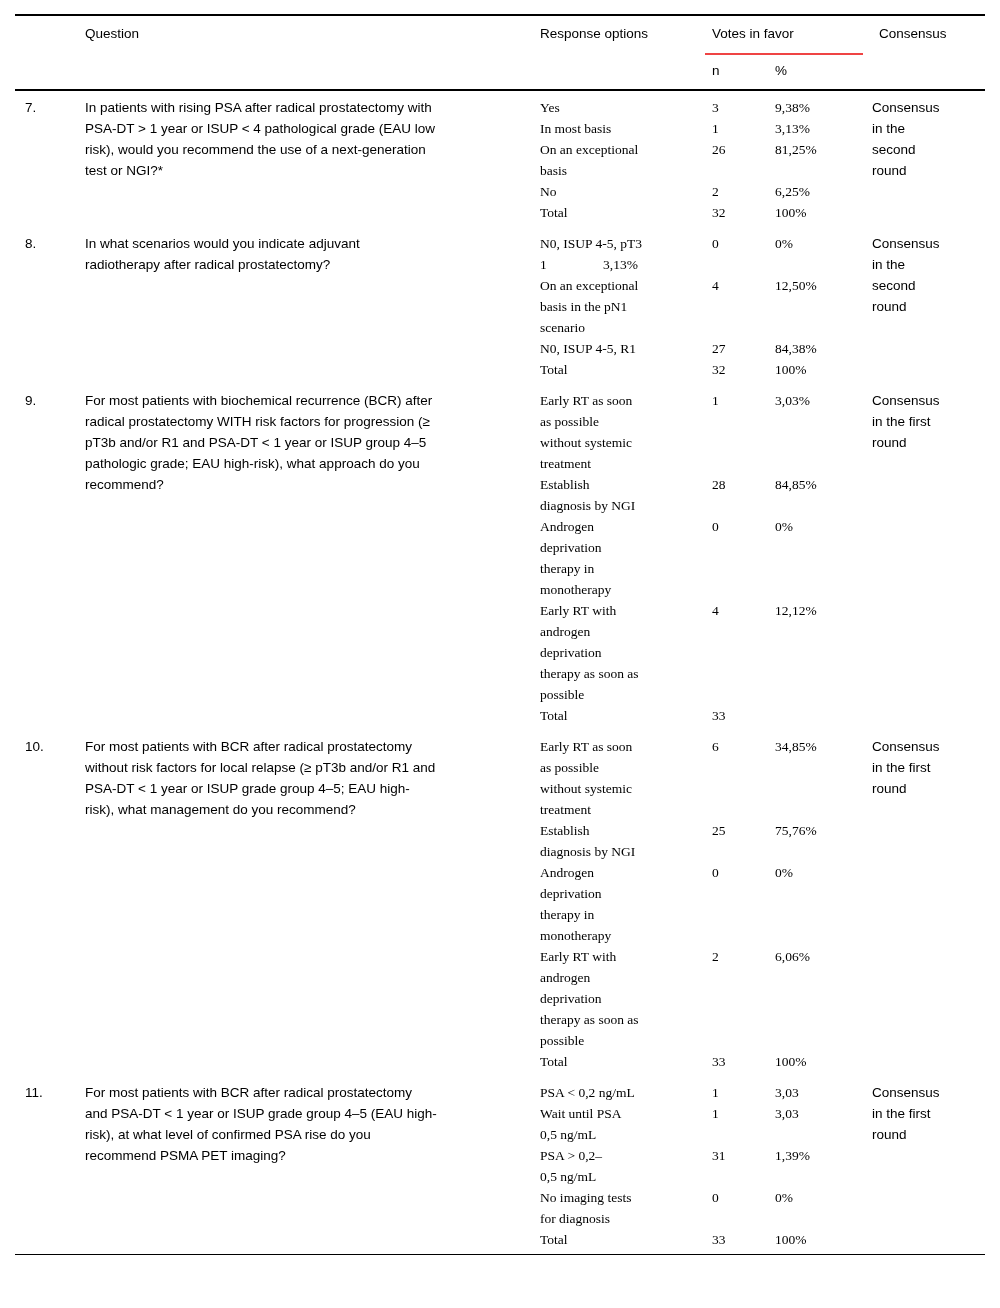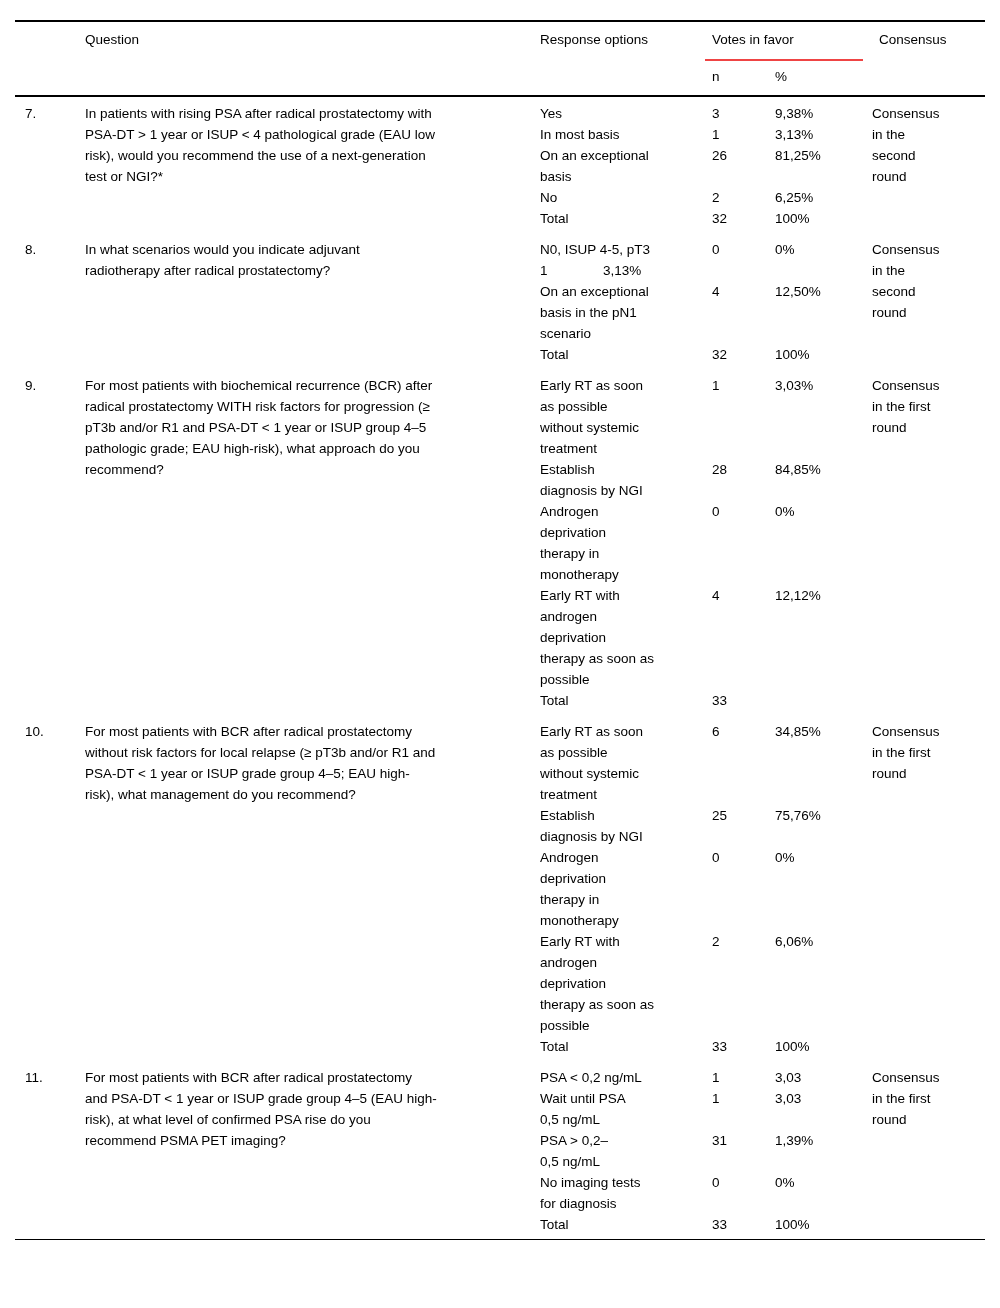--- a/index.html
+++ b/index.html
@@ -7,21 +7,21 @@
     width: 1000px; height: 1308px;
     background: #ffffff;
     font-family: "Liberation Sans", sans-serif;
     font-size: 13.5px;
     line-height: 21px;
     color: #000000;
     overflow: hidden;
   }
   .table {
     position: absolute;
-    left: 15px; top: 20px;
+    left: 15px; top: 14px;
     width: 970px;
     border-top: 2px solid #000;
     border-bottom: 1.5px solid #000;
   }
   
   .c-num  { width: 70px;  flex: 0 0 70px;  padding-left: 10px; box-sizing: border-box; }
   .c-q    { width: 455px; flex: 0 0 455px; box-sizing: border-box; padding-right: 20px; white-space: pre-line; }
   .c-opt  { width: 172px; flex: 0 0 172px; box-sizing: border-box; white-space: pre-line; }
   .c-n    { width: 63px;  flex: 0 0 63px; }
   .c-pct  { width: 97px;  flex: 0 0 97px; }
@@ -37,21 +37,21 @@
   }
   .hdr-cons-gap { margin-left: 16px; }
   .hdr-r2 { display: flex; padding: 5px 0 8px; }
   .hdr-r2 .c-spacer-q { width: 455px; flex: 0 0 455px; }
   .hdr-r2 .c-spacer-o { width: 172px; flex: 0 0 172px; }
 
   
   .tbody { padding-top: 6px; }
   .qrow { display: flex; align-items: flex-start; margin-bottom: 10px; }
   .qrow:last-child { margin-bottom: 4px; }
-  .c-opts { width: 332px; flex: 0 0 332px; }
+  .c-opts { width: 332px; flex: 0 0 332px; font-family: Liberation Serif, serif; }
   .opt-row { display: flex; align-items: flex-start; }
 </style>
 </head>
 <body>
 
 <div class="table">
   <div class="hdr">
     <div class="hdr-r1">
       <div class="c-num"></div>
       <div class="c-q">Question</div>
@@ -123,20 +123,25 @@
             <div class="c-pct">3,13%</div>
           </div>
           <div class="opt-row">
             <div class="c-opt">On an exceptional
 basis in the pN1
 scenario</div>
             <div class="c-n">4</div>
             <div class="c-pct">12,50%</div>
           </div>
           <div class="opt-row">
+            <div class="c-opt">N0, ISUP 4-5, R1</div>
+            <div class="c-n">27</div>
+            <div class="c-pct">84,38%</div>
+          </div>
+          <div class="opt-row">
             <div class="c-opt">Total</div>
             <div class="c-n">32</div>
             <div class="c-pct">100%</div>
           </div>
         </div>
         <div class="c-cons">Consensus
 in the
 second
 round</div>
       </div>

